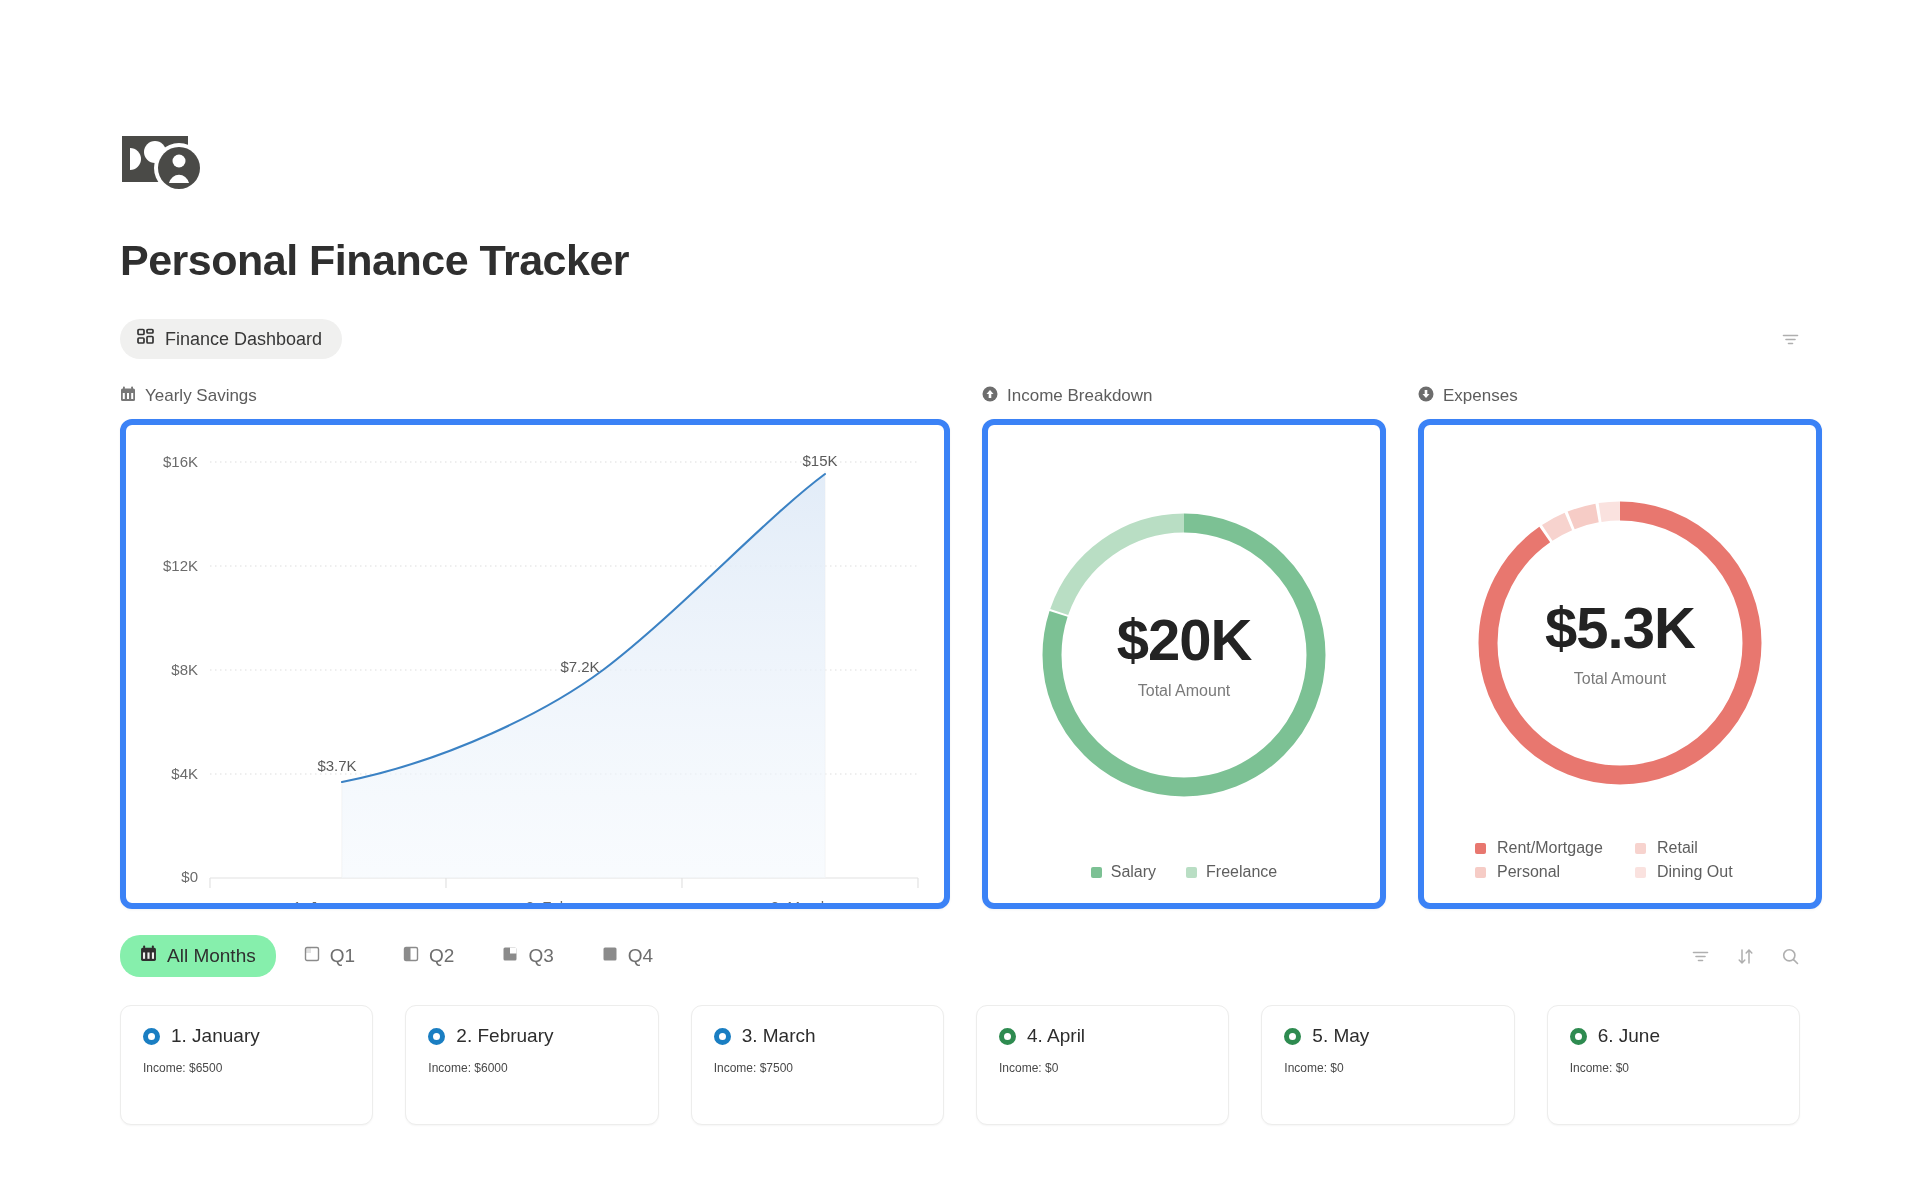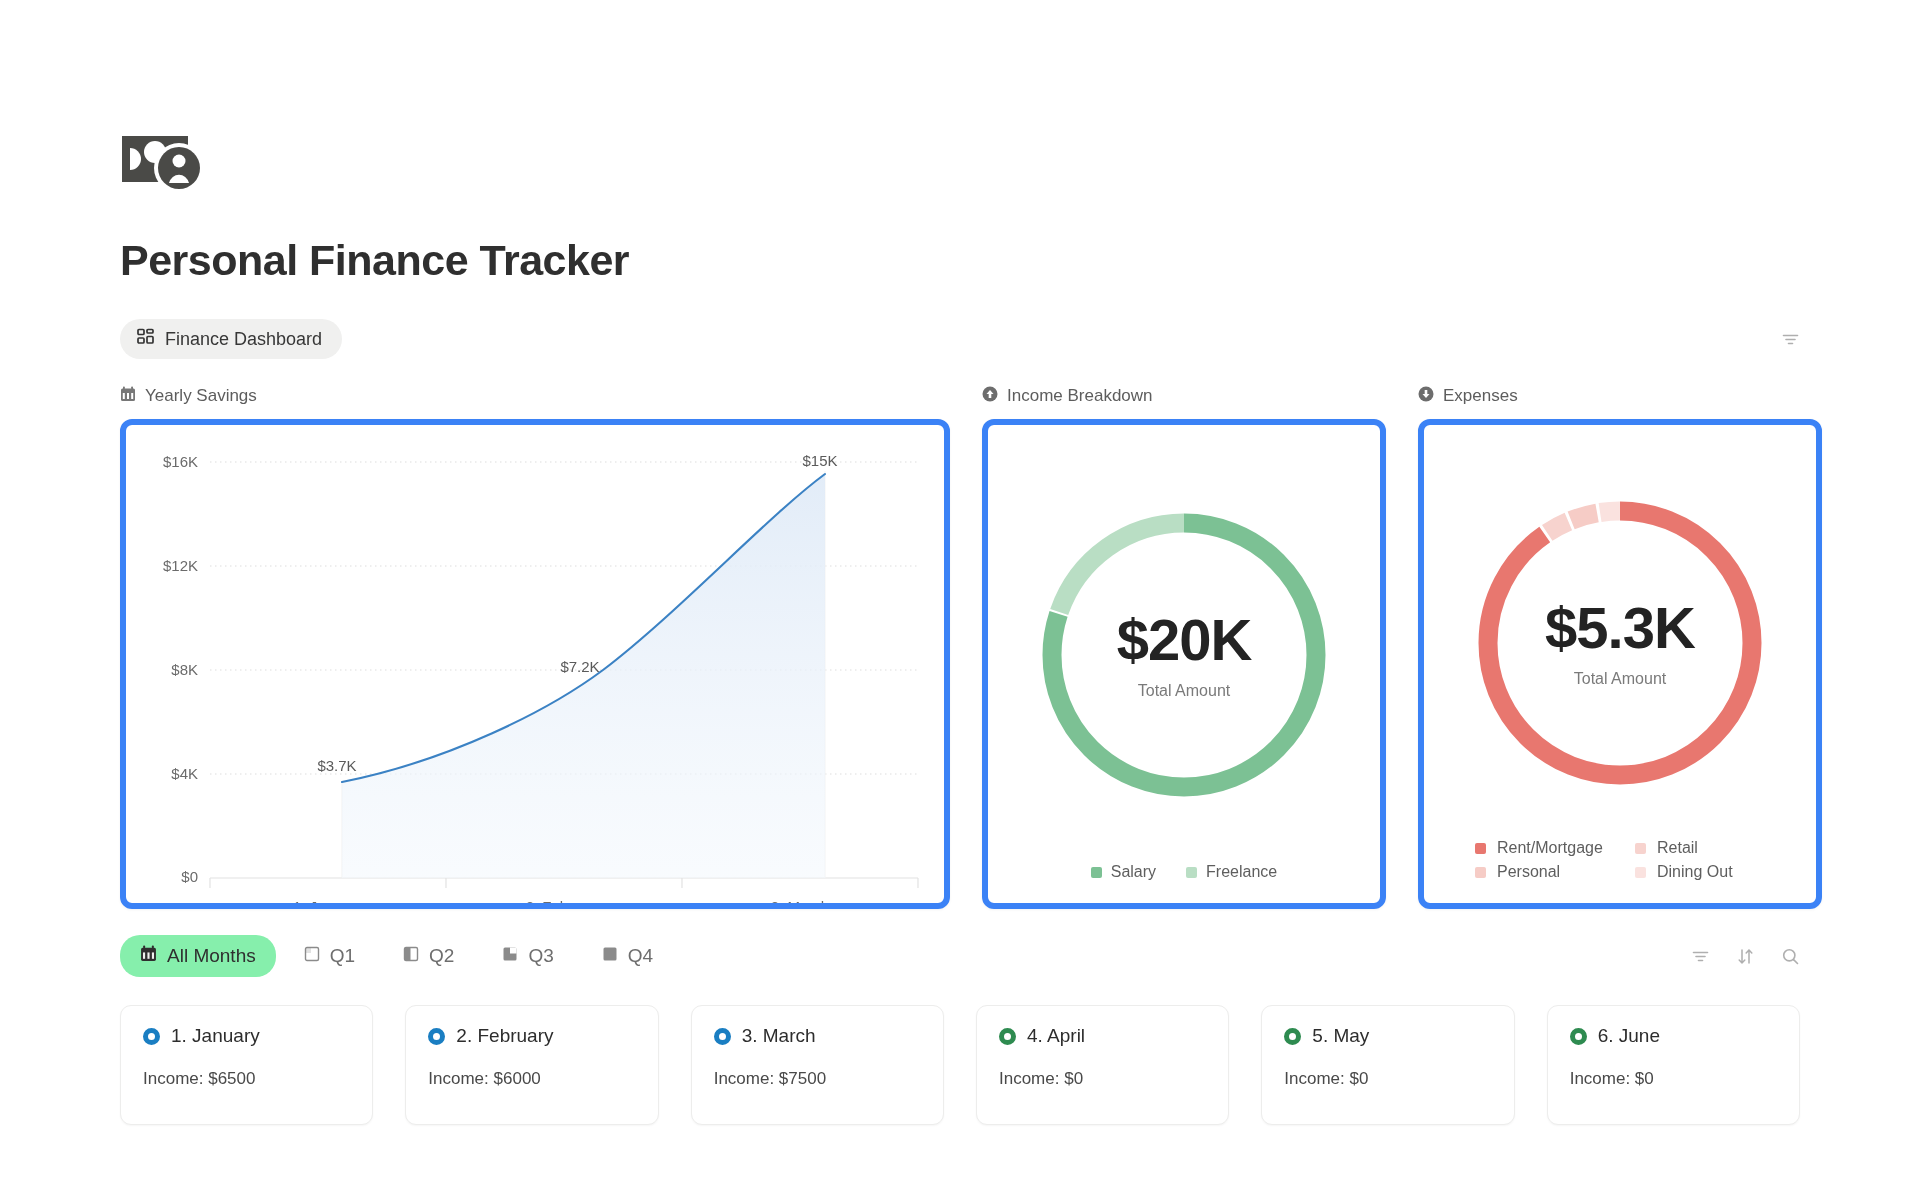--- a/index.html
+++ b/index.html
@@ -104,21 +104,21 @@
     display: grid; grid-template-columns: repeat(6, 1fr); gap: 32px;
   }
   .mcard {
     background: #fff; border: 1px solid #ededec; border-radius: 11px;
     padding: 19px 22px 26px 22px; height: 120px;
     box-shadow: 0 1px 2px rgba(16,16,16,.04);
     cursor: pointer;
   }
   .mcard-head { display: flex; align-items: center; gap: 11px; font-size: 19px; color: #2d2d2d; }
   .ring { width: 17px; height: 17px; border-radius: 50%; border: 5px solid #1a7ec2; flex: none; }
-  .mcard-income { margin-top: 22px; font-size: 17px; color: #494949; }
+  .mcard-income { margin-top: 14px; font-size: 12px; color: #494949; }
 </style>
 </head>
 <body>
 
 <div class="page">
 
   <div class="logo">
     <svg viewBox="0 0 100 68" width="100" height="68">
       <path d="M2 8 h66 v46 h-66 z" fill="#4a4a47"></path>
       <path d="M10 20 a11 11 0 0 1 0 22 z" fill="#ffffff"></path>

